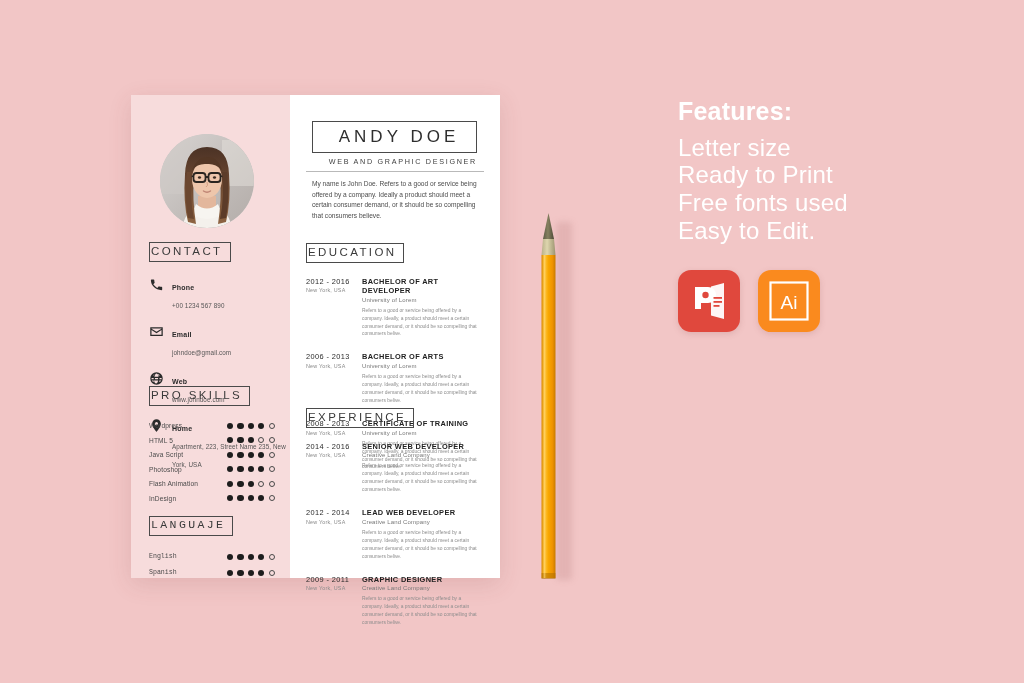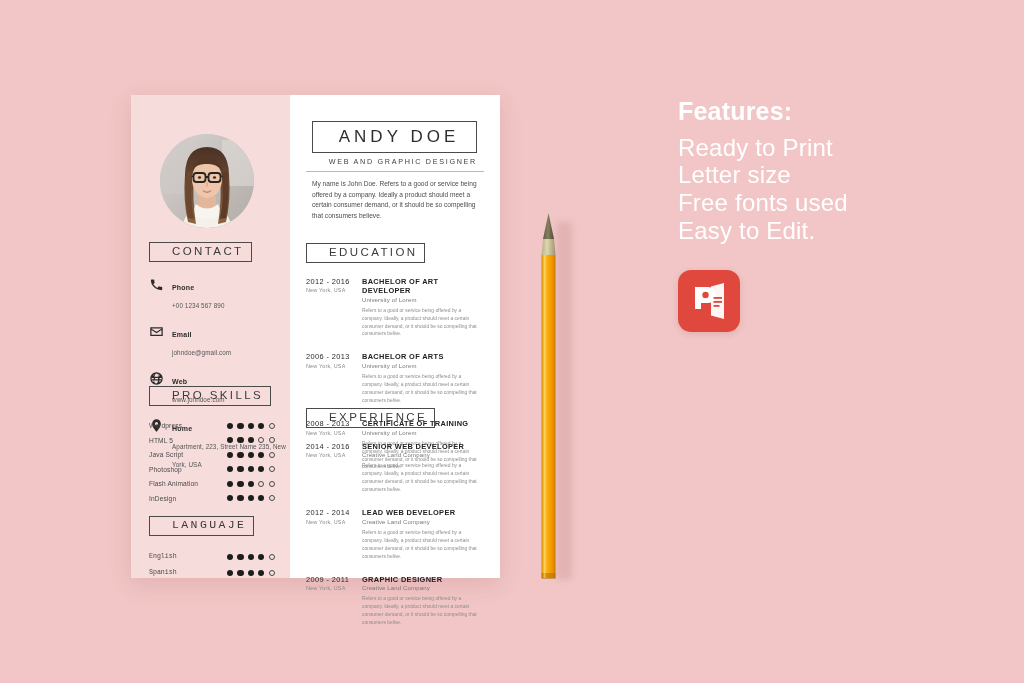--- a/index.html
+++ b/index.html
@@ -43,21 +43,21 @@
     border-radius: 50%;
     overflow: hidden;
     background: #c9c6c4;
   }
   .photo-svg { display:block; width:94px; height:94px; }
 
   
   .sec-title {
     display: inline-block;
     border: 1px solid #4a4a4a;
-    padding: 2px 7px 3px 22px;
+    padding: 2px 7px 3px 1px;
     font-size: 11.5px;
     letter-spacing: 2.4px;
     color: #3a3a3a;
     font-weight: 400;
     line-height: 1.1;
     white-space: nowrap;
   }
 
   
   .left-block { position: absolute; left: 18px; }
@@ -524,34 +524,41 @@
     <path d="M3 26 H14 L15.5 42 H1.5 Z" fill="url(#pgw)"></path>
     <rect x="1.5" y="42" width="14" height="323" fill="url(#pg)"></rect>
     <rect x="1.5" y="360" width="14" height="6" fill="#b06f00" opacity=".55"></rect>
     <rect x="3.6" y="42" width="1.8" height="323" fill="#ffd97a" opacity=".55"></rect>
   </svg>
 </div>
 
 <div id="features-panel">
   <div id="features-heading">Features:</div>
   <div id="features-lines">
+      <div class="feature-line">Letter size</div>
       <div class="feature-line">Ready to Print</div>
-      <div class="feature-line">Letter size</div>
       <div class="feature-line">Free fonts used</div>
       <div class="feature-line">Easy to Edit.</div>
     </div>
 </div>
 
 <div id="app-icons">
   <div class="app-icon">
     <svg viewBox="0 0 62 62">
       <rect width="62" height="62" rx="13" fill="#e0483d"></rect>
       <path d="M17 17h13a8 8 0 0 1 0 16h-7v6h-6V17z" fill="#fff"></path>
       <circle cx="27.5" cy="25" r="3.2" fill="#e0483d"></circle>
       <path d="M33 16.5 46 13v36l-13-3.5z" fill="#fff" opacity=".95"></path>
       <g fill="#e0483d">
         <rect x="35.5" y="27" width="8.5" height="1.8"></rect>
         <rect x="35.5" y="31" width="8.5" height="1.8"></rect>
         <rect x="35.5" y="35" width="6" height="1.8"></rect>
       </g>
     </svg>
   </div>
+  <div class="app-icon">
+    <svg viewBox="0 0 62 62">
+      <rect width="62" height="62" rx="13" fill="#fa8a1e"></rect>
+      <rect x="12.5" y="12.5" width="37" height="37" fill="none" stroke="#ffffff" stroke-width="2.2"></rect>
+      <text x="31" y="39" text-anchor="middle" font-family="'Liberation Sans', sans-serif" font-size="19" fill="#ffffff">Ai</text>
+    </svg>
+  </div>
 </div>
 
 </body></html>

